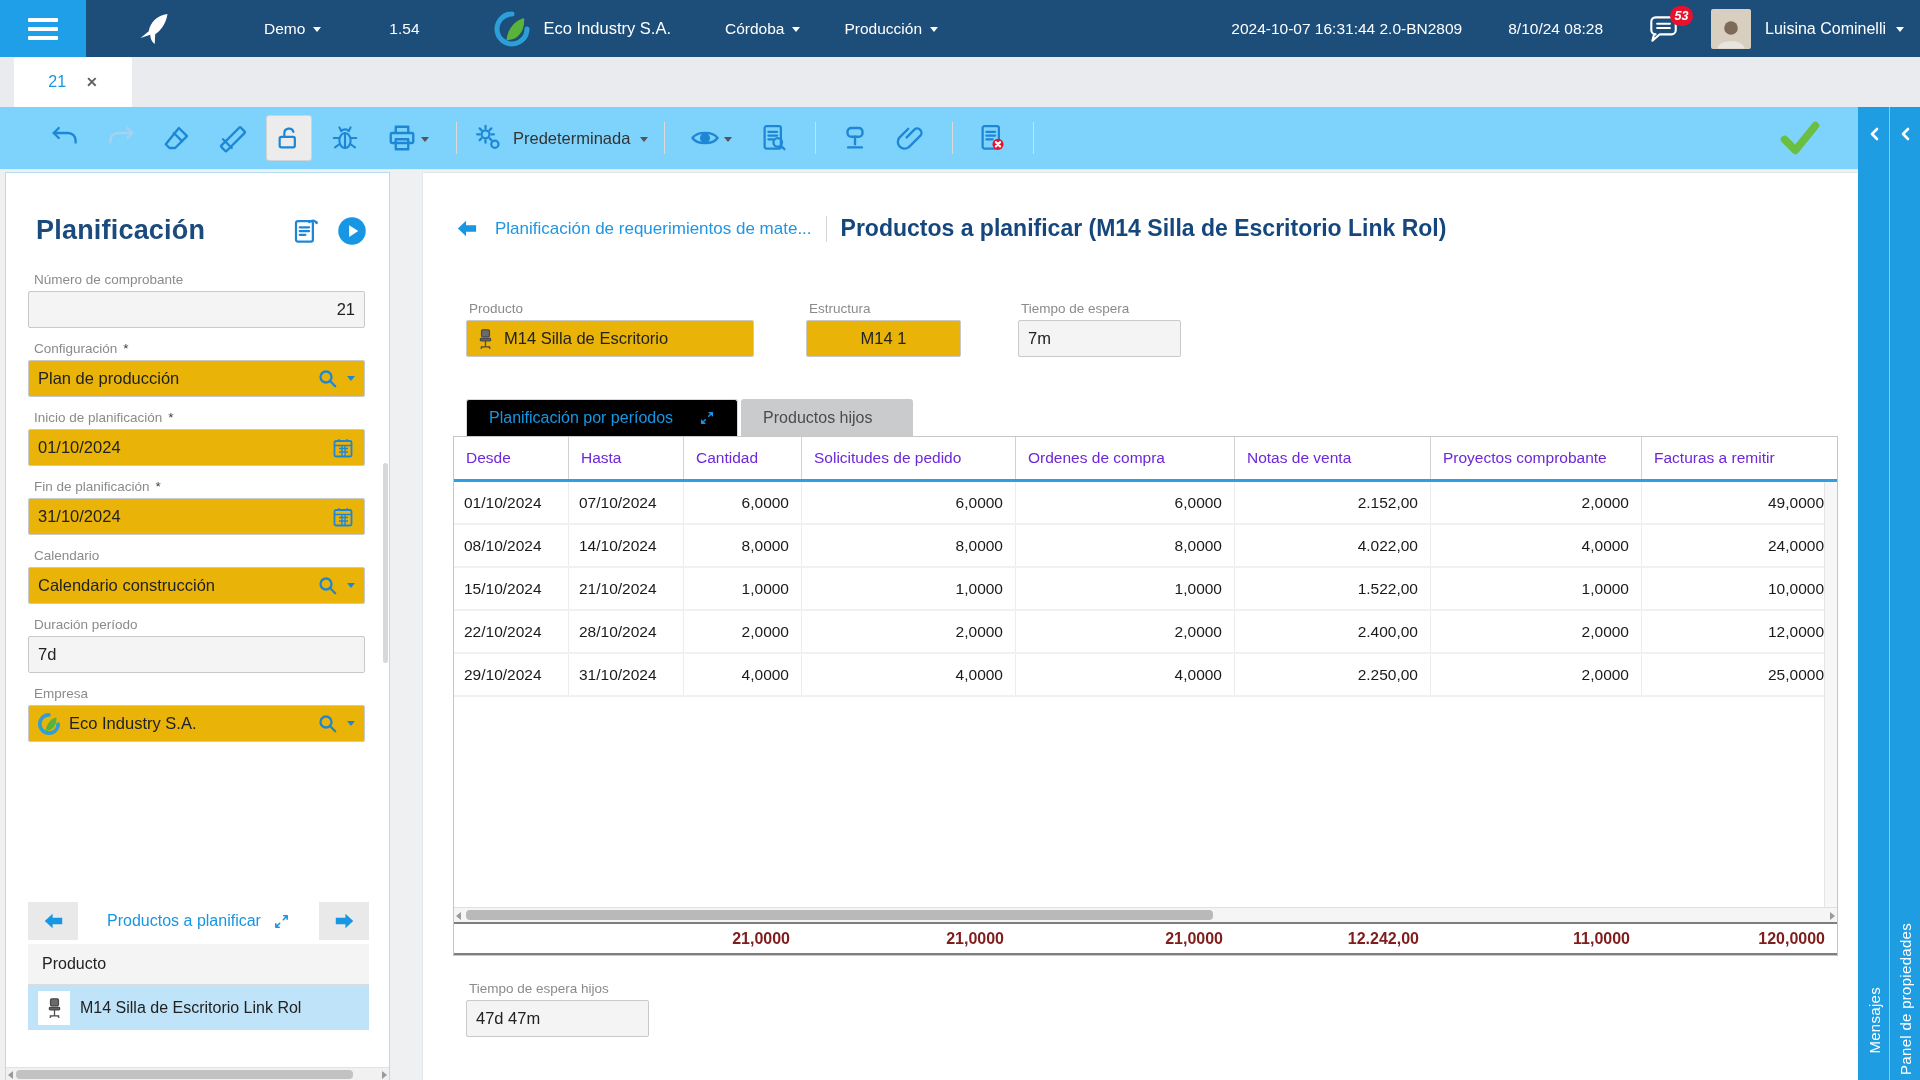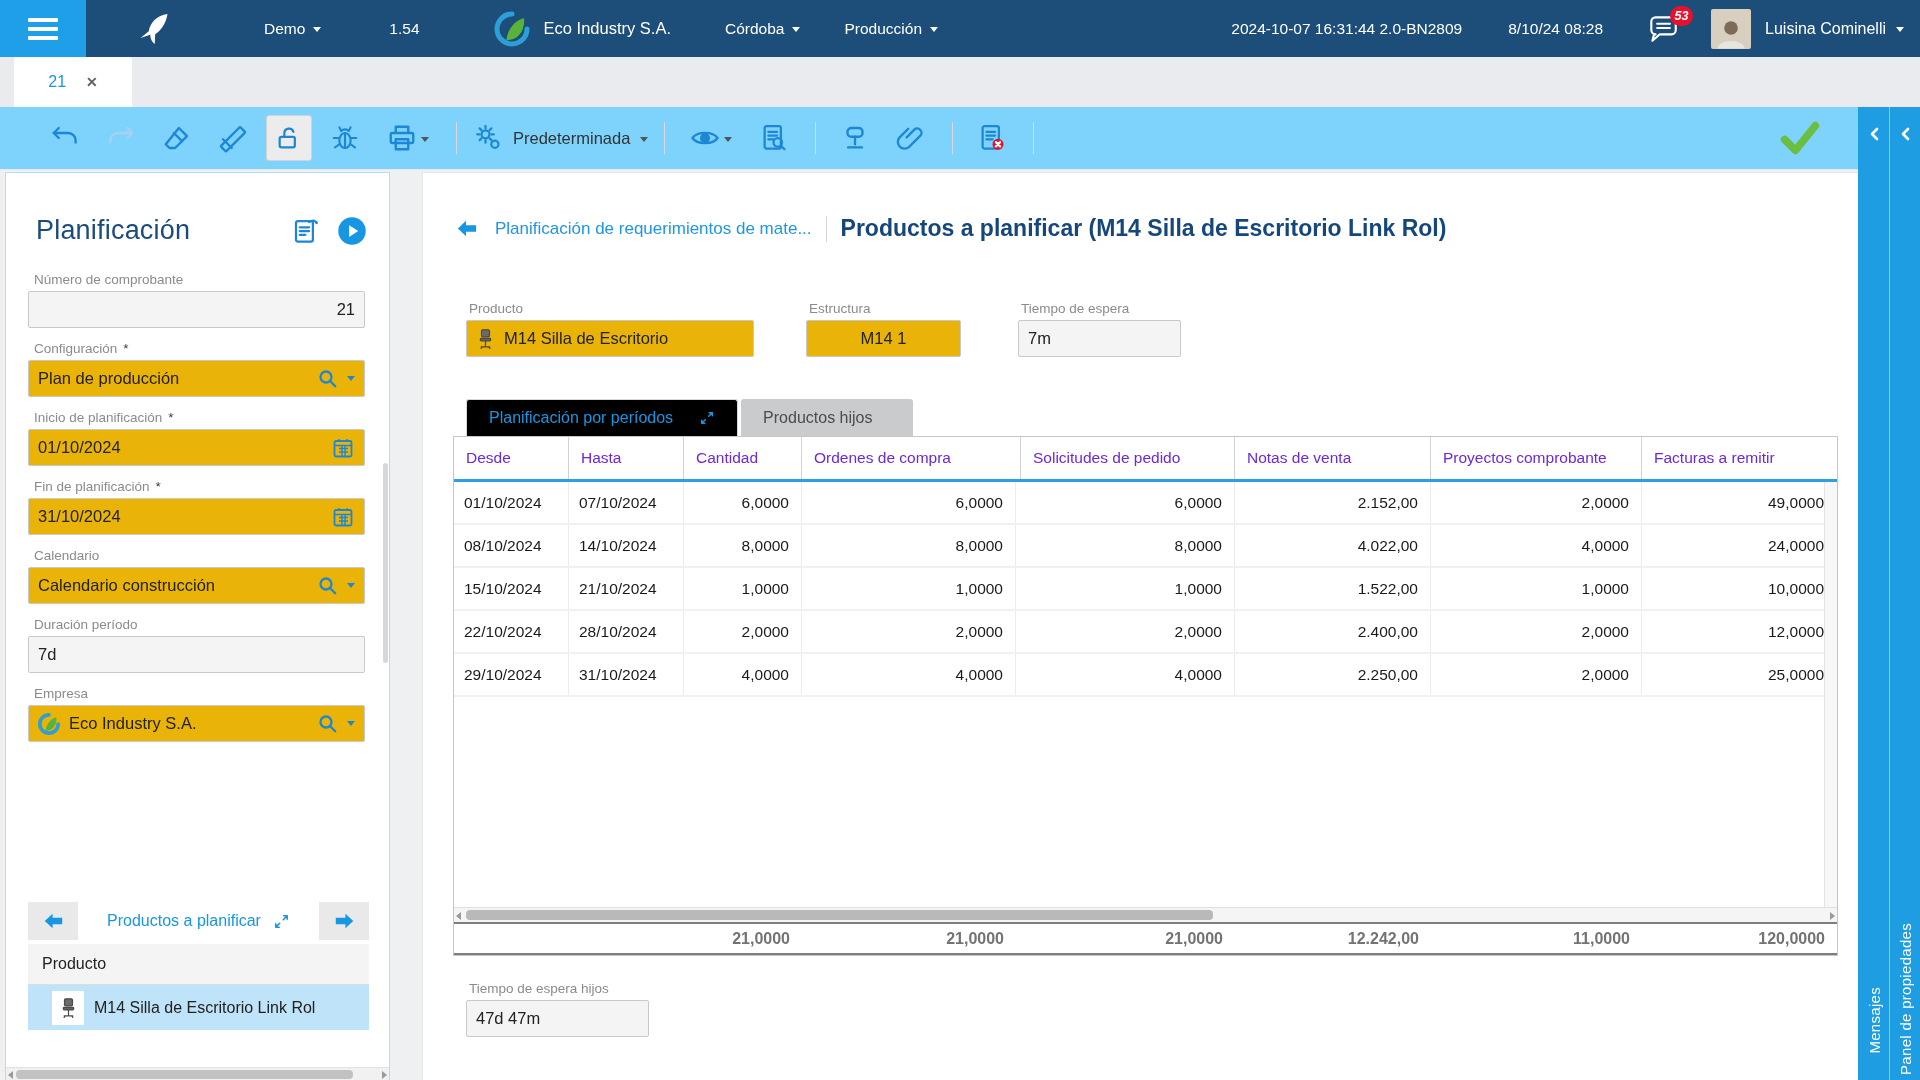--- a/index.html
+++ b/index.html
@@ -43,42 +43,42 @@
   .profile .lbl { font-size:16.5px; color:#333; }
   .profile .caret { color:#555; }
   .tb-check { position:absolute; right:100px; top:14px; cursor:pointer; }
 
   
   .workspace { position:absolute; top:170px; left:0; right:0; bottom:0; background:#eef0f2; }
 
   
   .sidebar { position:absolute; left:5px; top:2px; width:385px; bottom:0; background:#fff; border:1px solid #b3dcf5; border-bottom:none; }
   .sb-head { display:flex; align-items:center; padding:42px 22px 26px 30px; }
-  .sb-title { font-size:27px; font-weight:normal; color:#1b4a7c; letter-spacing:.2px; }
+  .sb-title { font-size:27px; font-weight:bold; color:#1b4a7c; letter-spacing:.2px; }
   .sb-head .spring { flex:1; }
   .sb-doc { margin-right:16px; cursor:pointer; }
   .field { margin:0 24px 13px 22px; }
   .field .flabel { font-size:13.5px; color:#8b8b8b; margin:0 0 4px 6px; }
   .field .req { color:#3c3c3c; margin-left:6px; }
   .fbox { height:37px; border:1px solid #c9c9c9; border-radius:2px; background:#eab308; display:flex; align-items:center; padding:0 9px; font-size:16.5px; color:#222; }
   .fbox.ro { background:#f4f4f4; }
   .fbox .val { flex:1; white-space:nowrap; overflow:hidden; }
   .fbox .val.right { text-align:right; }
   .fbox .ficon { margin-left:8px; display:flex; align-items:center; cursor:pointer; }
   .fbox .smallcaret { width:0;height:0;border-left:4px solid transparent;border-right:4px solid transparent;border-top:5px solid #1e87d5; margin-left:7px; cursor:pointer; }
   .fbox .leadicon { margin-right:9px; display:flex; }
   .sb-vscroll { position:absolute; right:1px; top:290px; width:5px; height:200px; background:#d8d8d8; border-radius:3px; }
 
   .subgrid { position:absolute; left:0; right:0; bottom:0; top:729px; display:flex; flex-direction:column; }
   .subnav { height:38px; margin:0 20px 0 22px; background:#e9e9e9; display:flex; align-items:stretch; }
   .subnav .navarrow { width:50px; display:flex; align-items:center; justify-content:center; cursor:pointer; }
   .subnav .navtitle { flex:1; background:#fff; display:flex; align-items:center; justify-content:center; gap:12px; color:#1796e3; font-size:16px; cursor:pointer; }
   .sg-header { margin:4px 20px 0 22px; height:41px; background:#f4f4f4; border-bottom:1px solid #ddd; display:flex; align-items:center; padding-left:14px; font-size:16px; color:#222; }
   .sg-rows { margin:0 20px 0 22px; flex:1; }
-  .sg-row { height:45px; background:#bfe3f8; display:flex; align-items:center; padding-left:24px; gap:10px; font-size:16px; color:#222; cursor:pointer; }
+  .sg-row { height:45px; background:#bfe3f8; display:flex; align-items:center; padding-left:10px; gap:10px; font-size:16px; color:#222; cursor:pointer; }
   .sg-row .chairbox { width:32px; height:34px; background:#fff; display:flex; align-items:center; justify-content:center; }
   .sb-hscroll { height:13px; background:#f1f1f1; border-top:1px solid #e2e2e2; position:relative; }
   .sb-hscroll .thumb { position:absolute; left:10px; top:2px; height:9px; width:88%; background:#c2c2c2; border-radius:4px; }
   .tri-left { width:0;height:0;border-top:4px solid transparent;border-bottom:4px solid transparent;border-right:5px solid #9a9a9a; position:absolute; left:2px; top:3px; }
   .tri-right { width:0;height:0;border-top:4px solid transparent;border-bottom:4px solid transparent;border-left:5px solid #9a9a9a; position:absolute; right:2px; top:3px; }
 
   
   .main { position:absolute; left:422px; top:2px; width:1448px; bottom:0; background:#fff; border-left:1px solid #e4e7e9; border-top:1px solid #e4e7e9; }
   .crumbrow { position:absolute; left:30px; top:42px; display:flex; align-items:center; }
   .crumb-link { color:#1e95e5; font-size:17px; margin-left:14px; cursor:pointer; }
@@ -106,21 +106,21 @@
   .ghead .gcell:last-child { border-right:none; }
   .gbody { flex:1; position:relative; overflow:hidden; }
   .grow { display:flex; border-bottom:2px solid #f1f1f1; background:#fff; cursor:pointer; }
   .grow .gcell { height:41px; line-height:41px; font-size:15.5px; color:#1a1a1a; border-right:1px solid #ececec; white-space:nowrap; }
   .gcell.date { padding-left:10px; }
   .gcell.num { text-align:right; padding-right:12px; }
   .vscroll { position:absolute; top:0; bottom:0; right:0; width:13px; background:#f7f7f7; border-left:1px solid #e4e4e4; }
   .hscroll { height:15px; background:#f5f5f5; border-top:1px solid #e0e0e0; position:relative; }
   .hscroll .thumb { position:absolute; left:12px; top:2px; height:10px; width:54%; background:#b9b9b9; border-radius:4px; }
   .gtotals { display:flex; height:33px; border-top:2px solid #7e7e7e; border-bottom:2px solid #7e7e7e; font-weight:bold; background:#fff; }
-  .gtotals .gcell { line-height:29px; font-size:16px; color:#737373; }
+  .gtotals .gcell { line-height:29px; font-size:16px; color:#7f1d1d; }
 
   
   .c0{width:115px;} .c1{width:115px;} .c2{width:118px;} .c3{width:214px;}
   .c4{width:219px;} .c5{width:196px;} .c6{width:211px;} .c7{width:197px; flex:1;}
 
   
   .rail { position:absolute; top:107px; bottom:0; width:31px; background:#1e9de3; cursor:pointer; }
   .rail.r1 { right:31px; }
   .rail.r2 { right:0; border-left:1px solid rgba(255,255,255,.45); }
   .rail .chev { position:absolute; top:20px; left:50%; transform:translateX(-50%); }
@@ -490,22 +490,22 @@
       <div class="mtab off">
         <span>Productos hijos</span>
       </div>
     </div>
 
     <div class="grid">
       <div class="ghead">
           <div class="gcell c0">Desde</div>
           <div class="gcell c1">Hasta</div>
           <div class="gcell c2">Cantidad</div>
+          <div class="gcell c3">Solicitudes de pedido</div>
           <div class="gcell c4">Ordenes de compra</div>
-          <div class="gcell c3">Solicitudes de pedido</div>
           <div class="gcell c5">Notas de venta</div>
           <div class="gcell c6">Proyectos comprobante</div>
           <div class="gcell c7">Facturas a remitir</div>
         </div>
       <div class="gbody">
         <div id="grid-rows">
             <div class="grow">
               <div class="gcell c0 date">01/10/2024</div>
               <div class="gcell c1 date">07/10/2024</div>
               <div class="gcell c2 num">6,0000</div>

